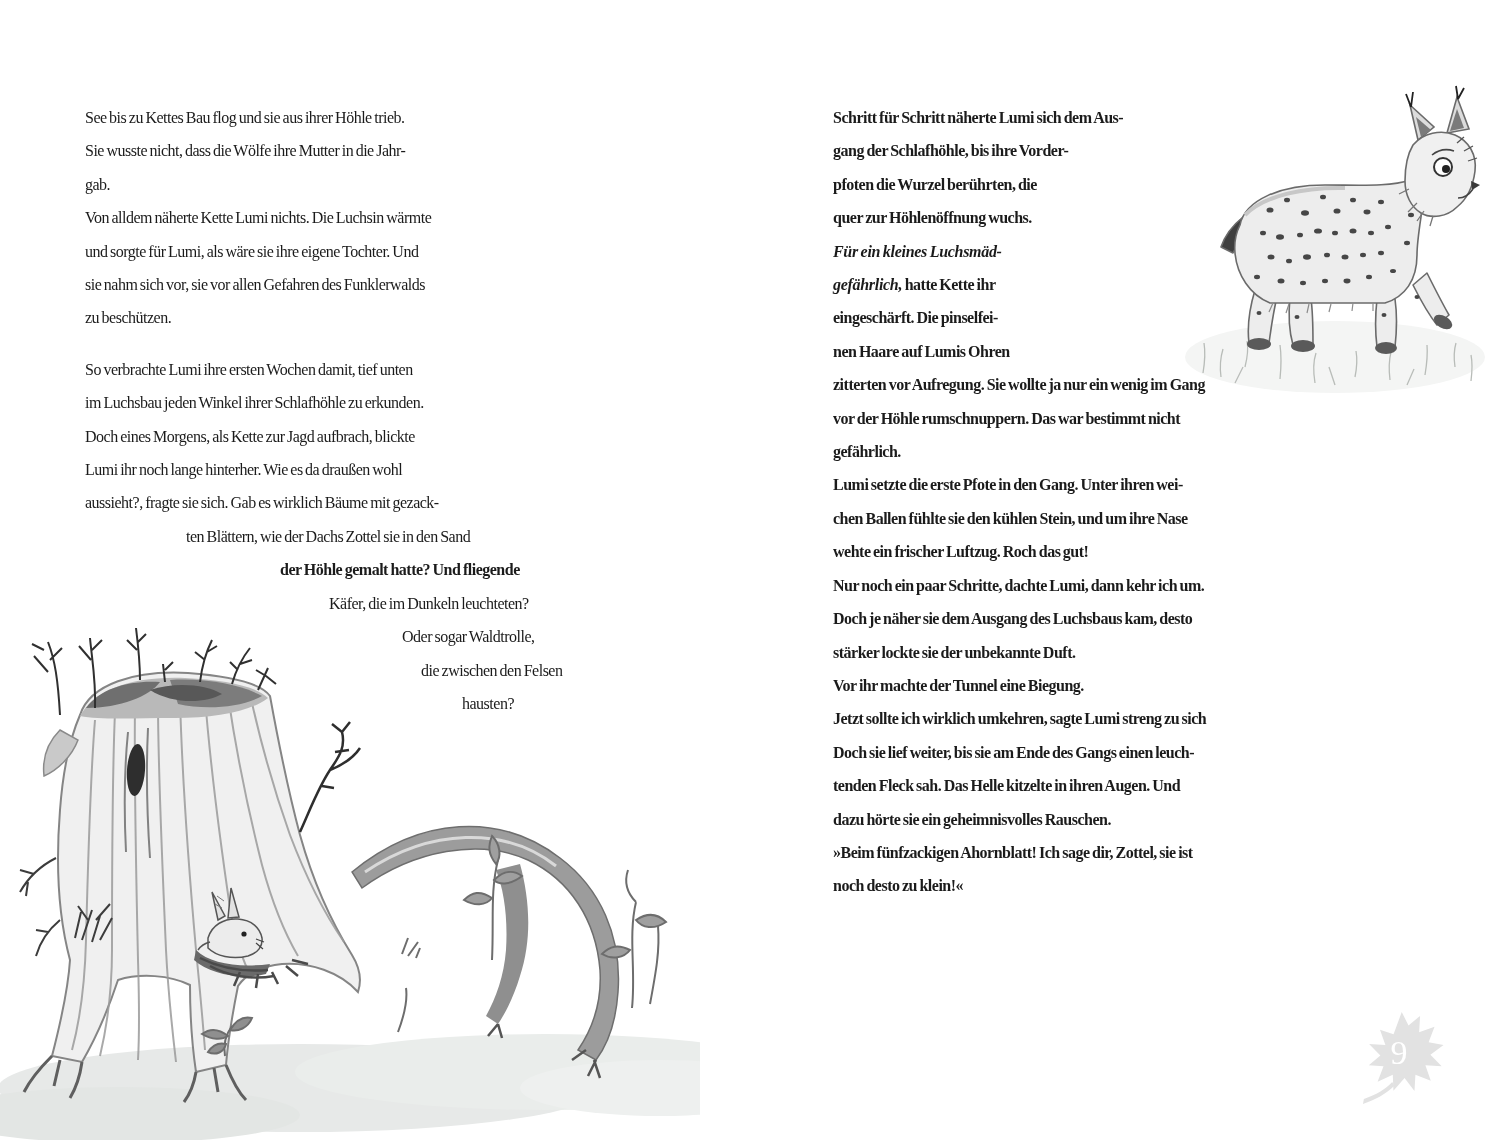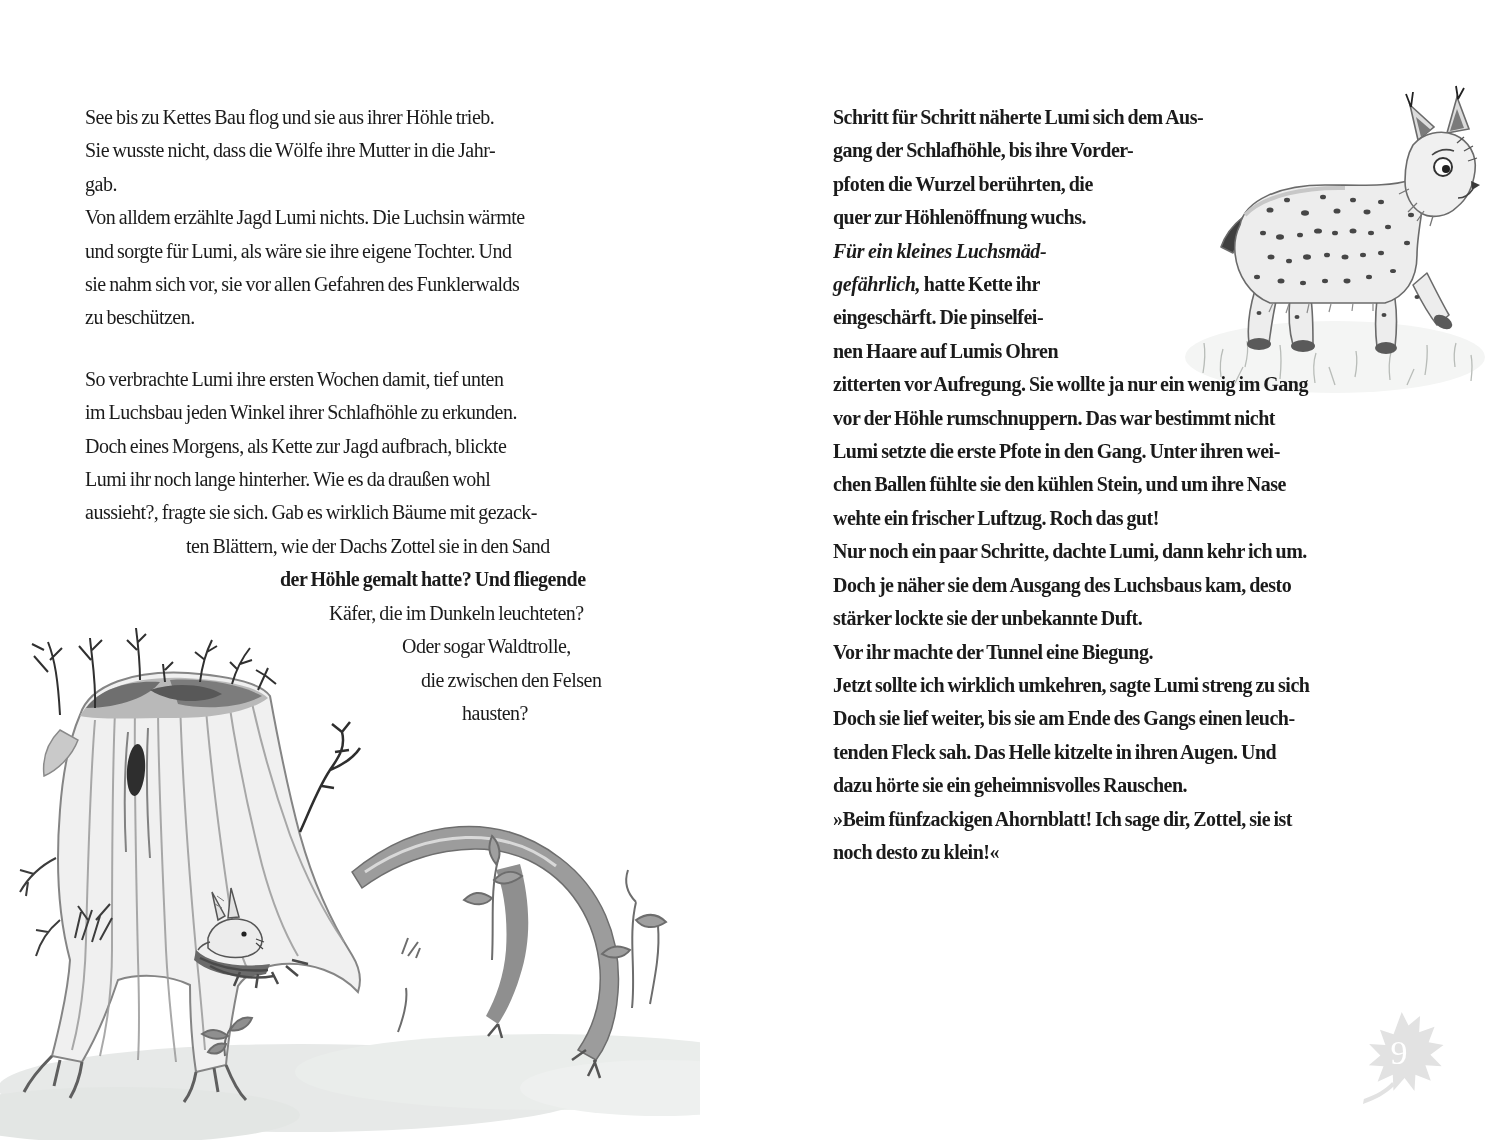--- a/index.html
+++ b/index.html
@@ -9,27 +9,27 @@
     --pagenum:#ffffff;
   }
   html,body{margin:0;padding:0;background:var(--paper);}
   .spread{
     position:relative;width:1500px;height:1140px;background:var(--paper);
     overflow:hidden;font-family:"Liberation Serif", serif;
   }
   .illu{position:absolute;z-index:1;}
   .page-text{
     position:absolute;top:101px;z-index:2;
-    font-size:20px;line-height:33.4px;letter-spacing:-0.5px;word-spacing:-1px;
+    font-size:16px;line-height:33.4px;letter-spacing:-0.5px;word-spacing:-1px;
     color:var(--text);white-space:nowrap;
   }
   .page-text.left{left:85px;}
   .page-text.right{left:833px;font-weight:bold;}
   .para{margin:0;}
-  .para.gap{margin-top:28px;}
+  .para.gap{margin-top:18px;}
   .para.wrapped .line:nth-child(1){padding-left:101px;}
   .para.wrapped .line:nth-child(2){padding-left:195px;font-weight:bold;}
   .para.wrapped .line:nth-child(3){padding-left:244px;}
   .para.wrapped .line:nth-child(4){padding-left:317px;}
   .para.wrapped .line:nth-child(5){padding-left:336px;}
   .para.wrapped .line:nth-child(6){padding-left:377px;}
   em{font-style:italic;letter-spacing:-0.3px;}
   .pagenum-wrap{position:absolute;left:1350px;top:1004px;width:104px;height:100px;z-index:1;}
   .pagenum{
     position:absolute;left:34px;top:28px;width:30px;text-align:center;
@@ -226,21 +226,21 @@
     </g>
   </svg>
 
   <div class="page-text left">
       <div class="para">
         <div class="line"><span>See bis zu Kettes Bau flog und sie aus ihrer Höhle trieb.</span></div>
         <div class="line"><span>Sie wusste nicht, dass die Wölfe ihre Mutter in die Jahr-</span></div>
         <div class="line"><span>gab.</span></div>
       </div>
       <div class="para">
-        <div class="line"><span>Von alldem erzählte Jagd Lumi nichts. Die Luchsin wärmte</span></div>
+        <div class="line"><span>Von alldem näherte Kette Lumi nichts. Die Luchsin wärmte</span></div>
         <div class="line"><span>und sorgte für Lumi, als wäre sie ihre eigene Tochter. Und</span></div>
         <div class="line"><span>sie nahm sich vor, sie vor allen Gefahren des Funklerwalds</span></div>
         <div class="line"><span>zu beschützen.</span></div>
       </div>
       <div class="para gap">
         <div class="line"><span>So verbrachte Lumi ihre ersten Wochen damit, tief unten</span></div>
         <div class="line"><span>im Luchsbau jeden Winkel ihrer Schlafhöhle zu erkunden.</span></div>
         <div class="line"><span>Doch eines Morgens, als Kette zur Jagd aufbrach, blickte</span></div>
         <div class="line"><span>Lumi ihr noch lange hinterher. Wie es da draußen wohl</span></div>
         <div class="line"><span>aussieht?, fragte sie sich. Gab es wirklich Bäume mit gezack-</span></div>
@@ -260,20 +260,21 @@
         <div class="line"><span>Schritt für Schritt näherte Lumi sich dem Aus-</span></div>
         <div class="line"><span>gang der Schlafhöhle, bis ihre Vorder-</span></div>
         <div class="line"><span>pfoten die Wurzel berührten, die</span></div>
         <div class="line"><span>quer zur Höhlenöffnung wuchs.</span></div>
         <div class="line"><em>Für ein kleines Luchsmäd-</em></div>
         <div class="line"><em>gefährlich,</em><span> hatte Kette ihr</span></div>
         <div class="line"><span>eingeschärft. Die pinselfei-</span></div>
         <div class="line"><span>nen Haare auf Lumis Ohren</span></div>
         <div class="line"><span>zitterten vor Aufregung. Sie wollte ja nur ein wenig im Gang</span></div>
         <div class="line"><span>vor der Höhle rumschnuppern. Das war bestimmt nicht</span></div>
+        <div class="line"><span>gefährlich.</span></div>
       </div>
       <div class="para">
         <div class="line"><span>Lumi setzte die erste Pfote in den Gang. Unter ihren wei-</span></div>
         <div class="line"><span>chen Ballen fühlte sie den kühlen Stein, und um ihre Nase</span></div>
         <div class="line"><span>wehte ein frischer Luftzug. Roch das gut!</span></div>
       </div>
       <div class="para">
         <div class="line"><span>Nur noch ein paar Schritte, dachte Lumi, dann kehr ich um.</span></div>
       </div>
       <div class="para">

